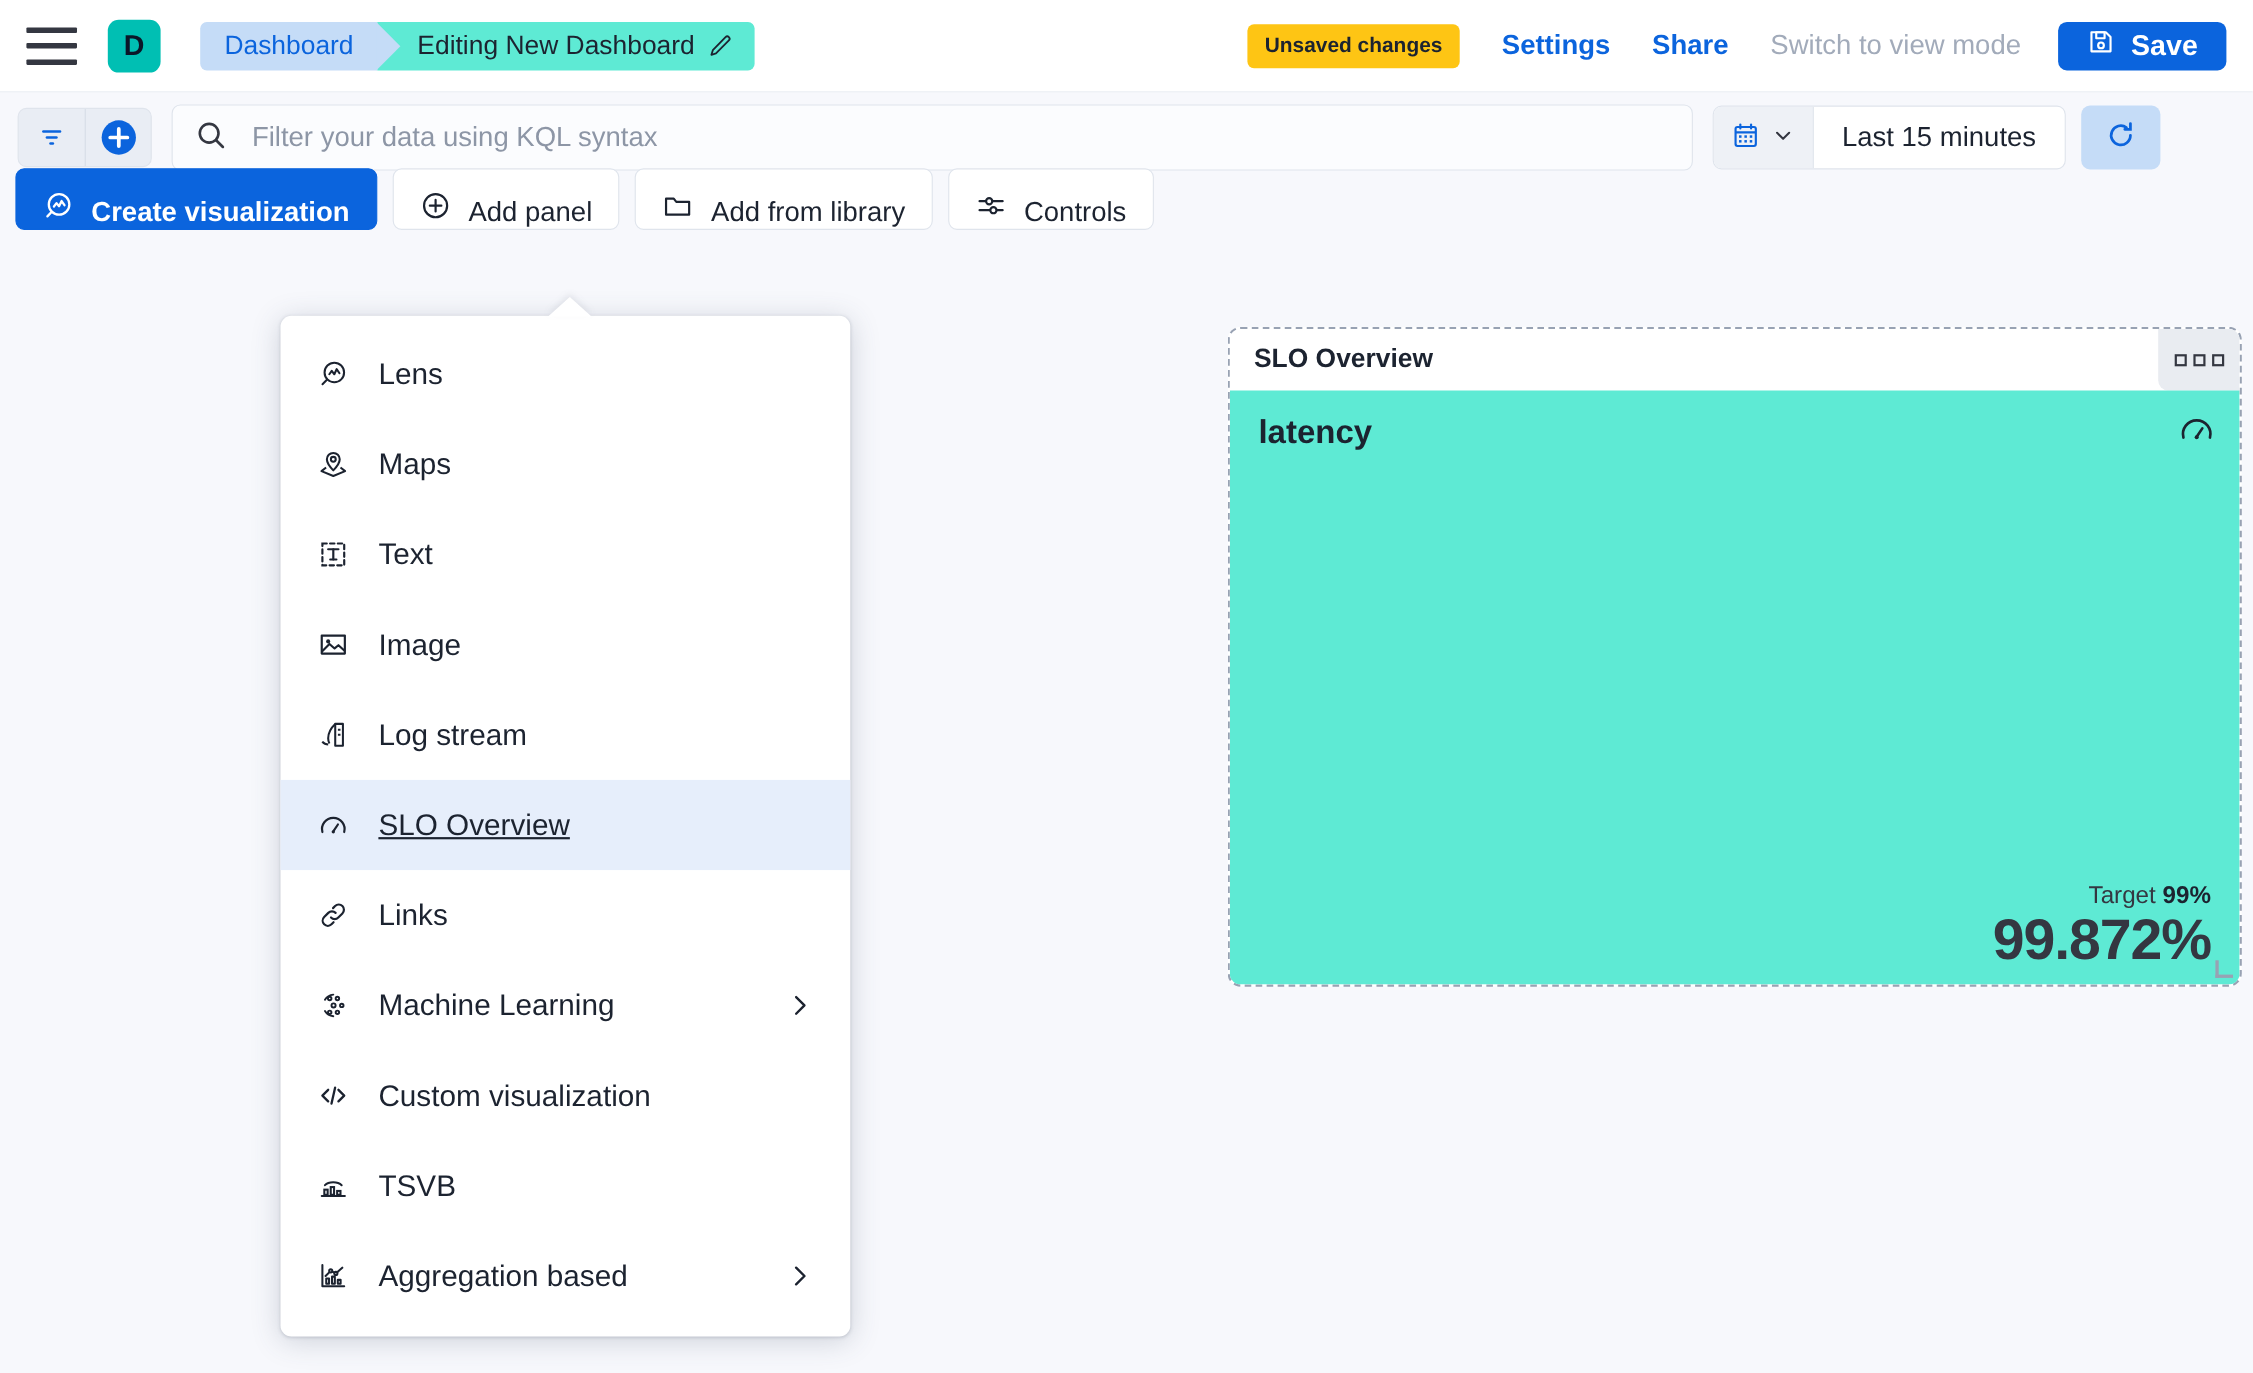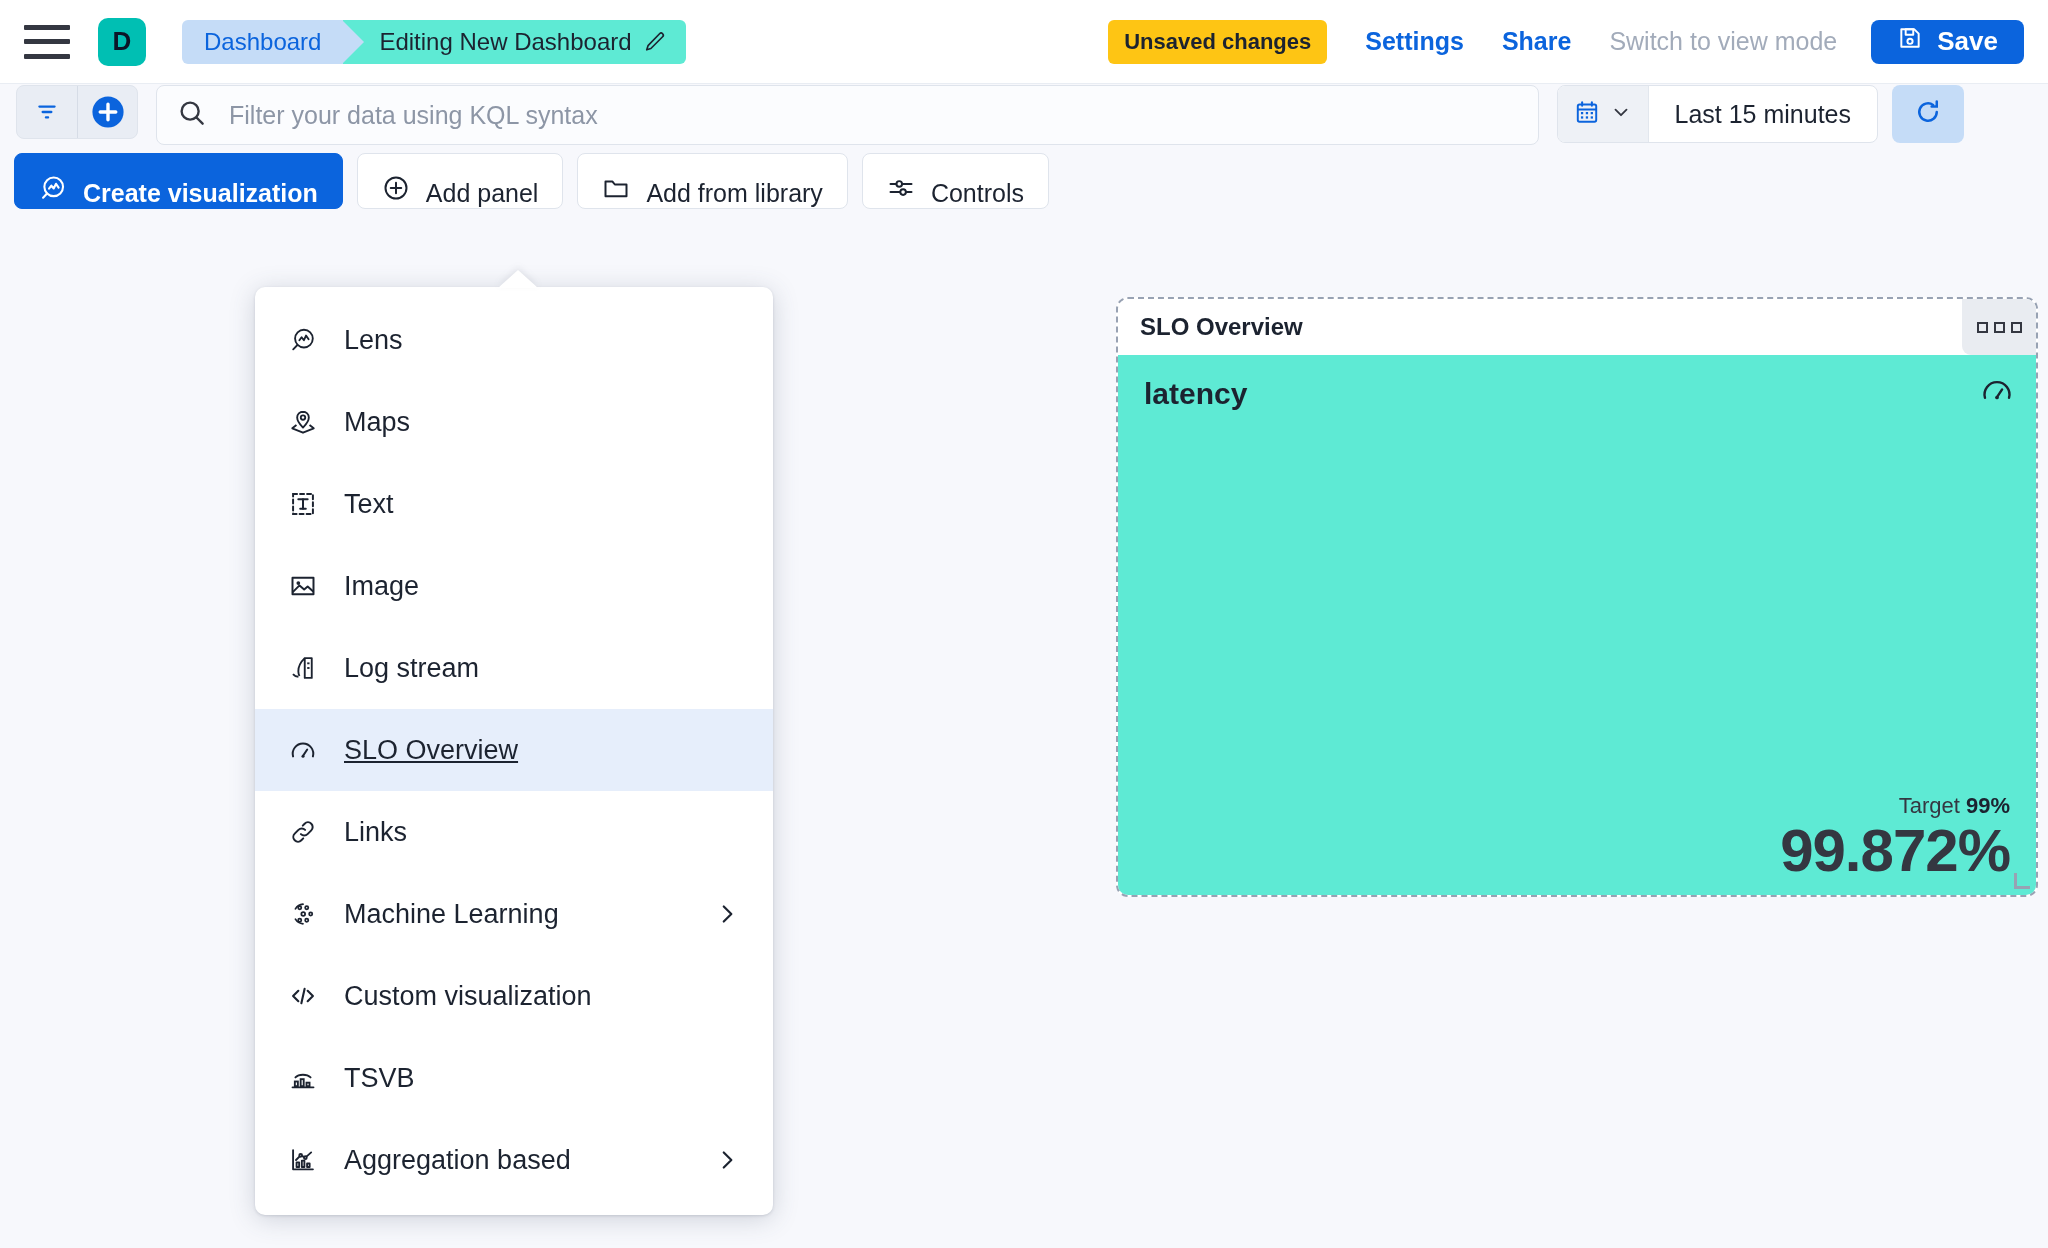--- a/index.html
+++ b/index.html
@@ -57,21 +57,21 @@
     border-radius: 0 6px 6px 0; padding-left: 36px; padding-right: 20px;
   }
   .pencil-ic { margin-left: 12px; display:inline-flex; }
 
   .header-right {
     margin-left: auto; display: flex; align-items: center; height: 84px;
     padding-right: 24px; gap: 0;
   }
   .unsaved-badge {
     background: #fec514; color: #1c2330;
-    font-size: 22px; font-weight: bold;
+    font-size: 19px; font-weight: bold;
     padding: 9px 16px; border-radius: 6px;
     cursor: pointer;
   }
   .hdr-link {
     font-size: 25px; font-weight: bold; color: #0b64dd;
     margin-left: 38px; cursor: pointer;
   }
   .hdr-link-muted { color: #a2abba; font-weight: normal; }
   .save-btn {
     margin-left: 34px;
@@ -80,21 +80,21 @@
     height: 44px; border-radius: 8px;
     display: flex; align-items: center; gap: 14px;
     padding: 0 26px; cursor: pointer; border: none;
   }
 
   
   .querybar {
     position: absolute; top: 85px; left: 0;
     width: 1980px; height: 80px;
     background: #f7f8fc;
-    display: flex; padding: 0 16px;
+    display: flex; align-items: center; padding: 0 16px;
   }
   .filter-group {
     display: flex; height: 54px;
     border: 1px solid #dfe4ec; border-radius: 8px; overflow: hidden;
     background: #e9edf4;
   }
   .filter-btn {
     width: 60px; height: 100%;
     display: flex; align-items: center; justify-content: center;
     cursor: pointer;
@@ -207,21 +207,21 @@
     position: relative;
     padding: 22px 26px;
   }
   .slo-metric-name { font-size: 30px; font-weight: bold; color: #1c2330; }
   .gauge-ic { position: absolute; top: 18px; right: 22px; }
   .slo-stats {
     position: absolute; right: 26px; bottom: 14px; text-align: right;
   }
   .slo-target { font-size: 22px; color: #343741; margin-bottom: 2px; margin-top: 38px; }
   .slo-target b { color: #1c2330; }
-  .slo-value { font-size: 60px; font-weight: bold; color: #343741; line-height: 1.0; letter-spacing: -1px; }
+  .slo-value { font-size: 52px; font-weight: bold; color: #343741; line-height: 1.0; letter-spacing: -1px; }
   .resize-handle {
     position: absolute; right: 6px; bottom: 6px;
     width: 16px; height: 16px;
     border-left: 3px solid #98a2b3;
     border-bottom: 3px solid #98a2b3;
   }
 </style>
 </head>
 <body>
 

